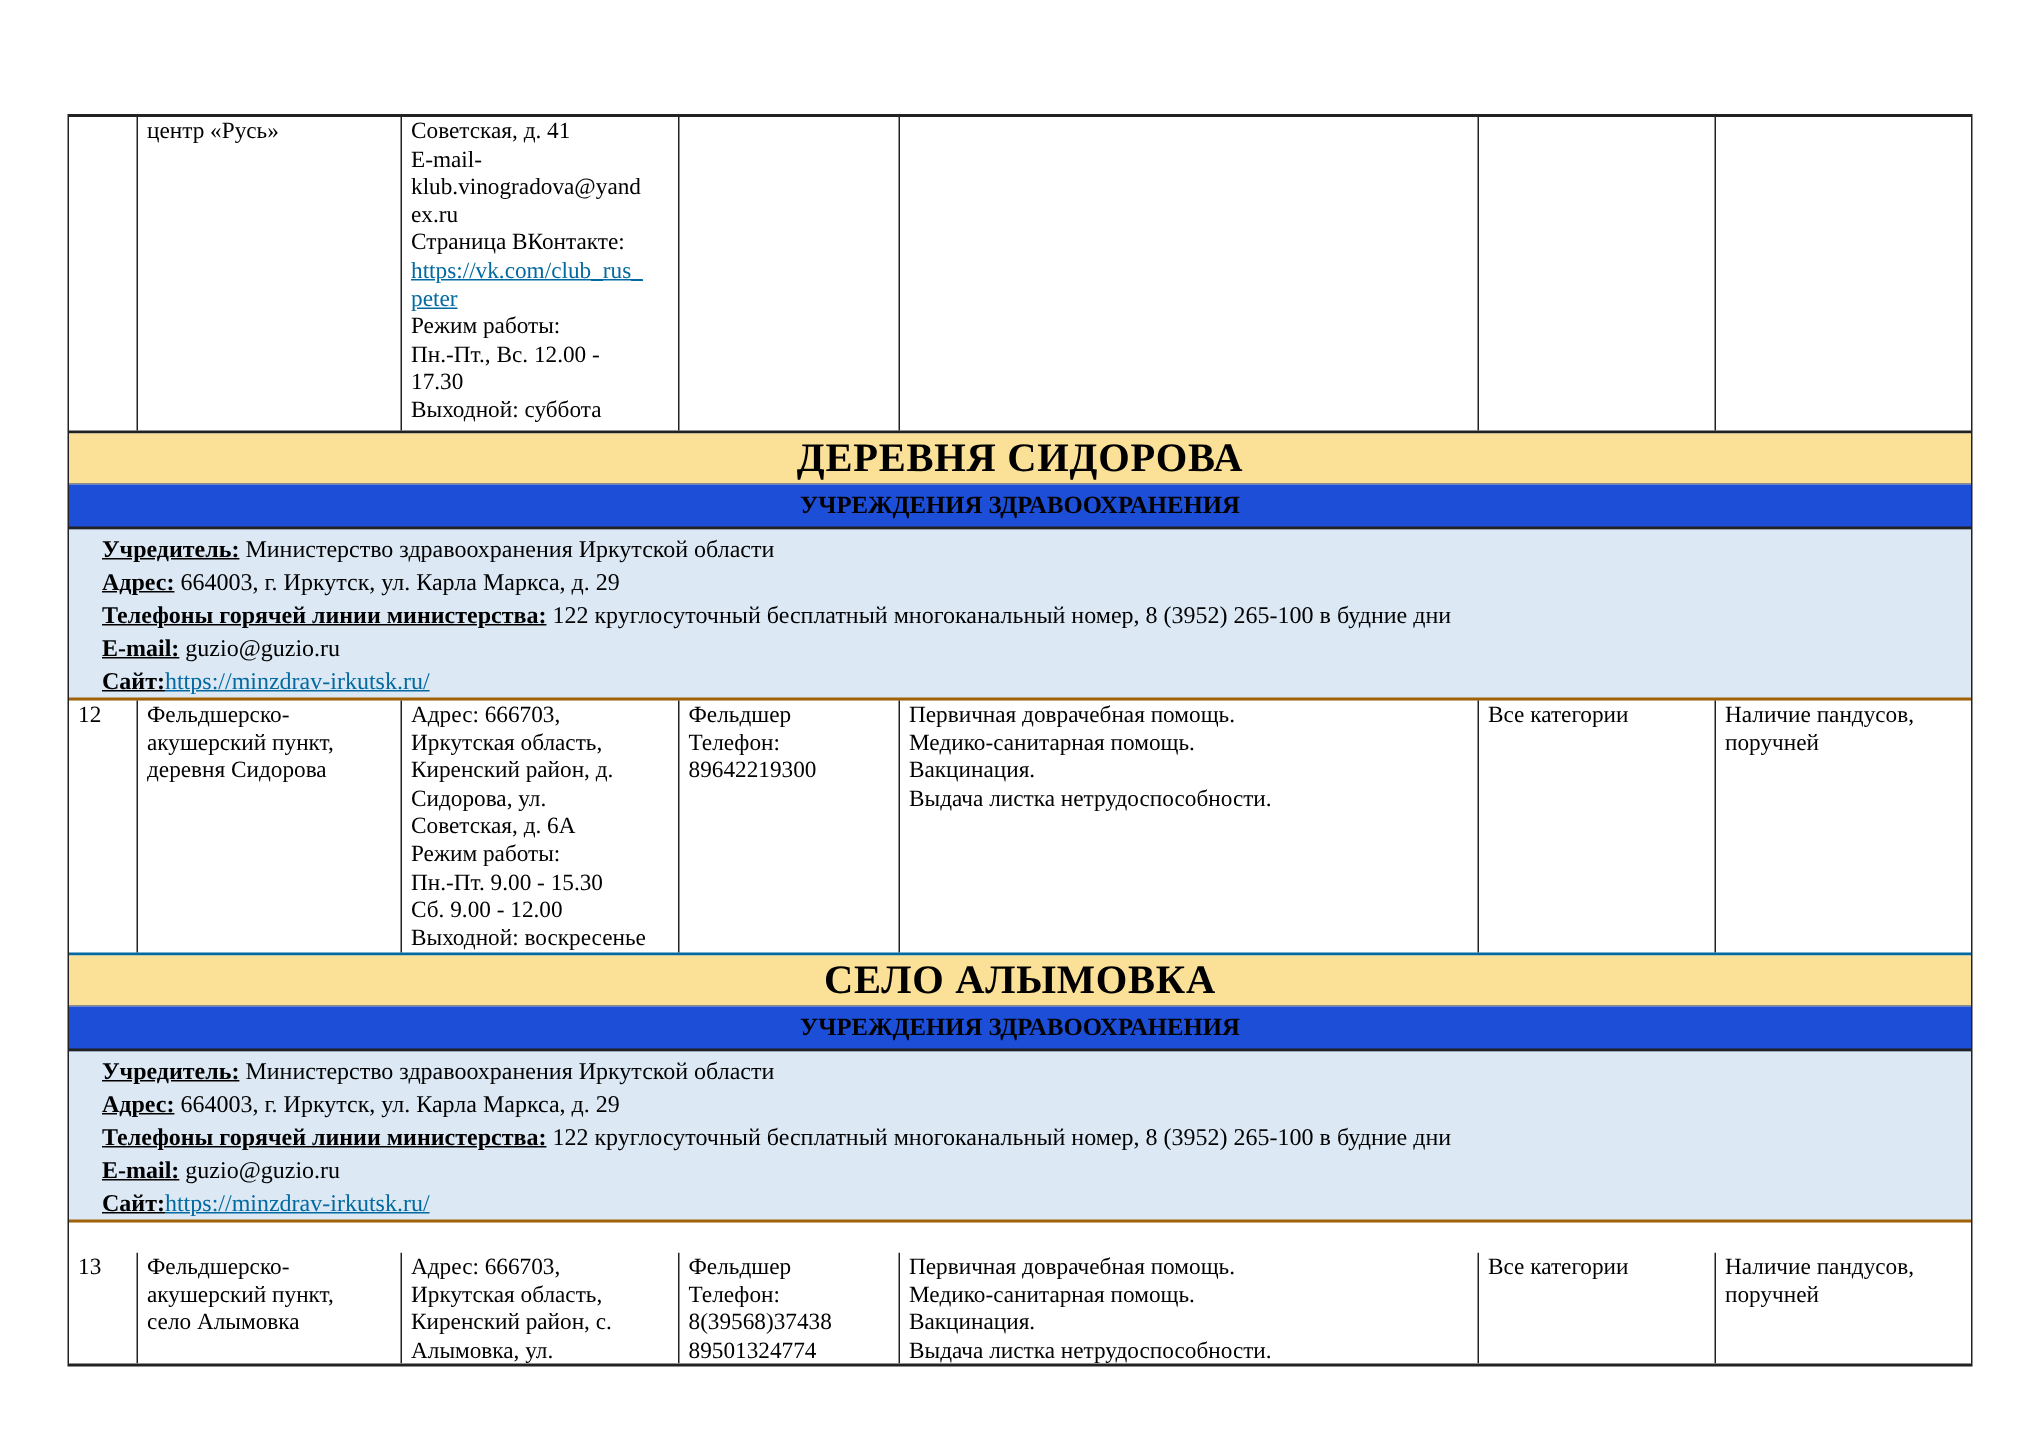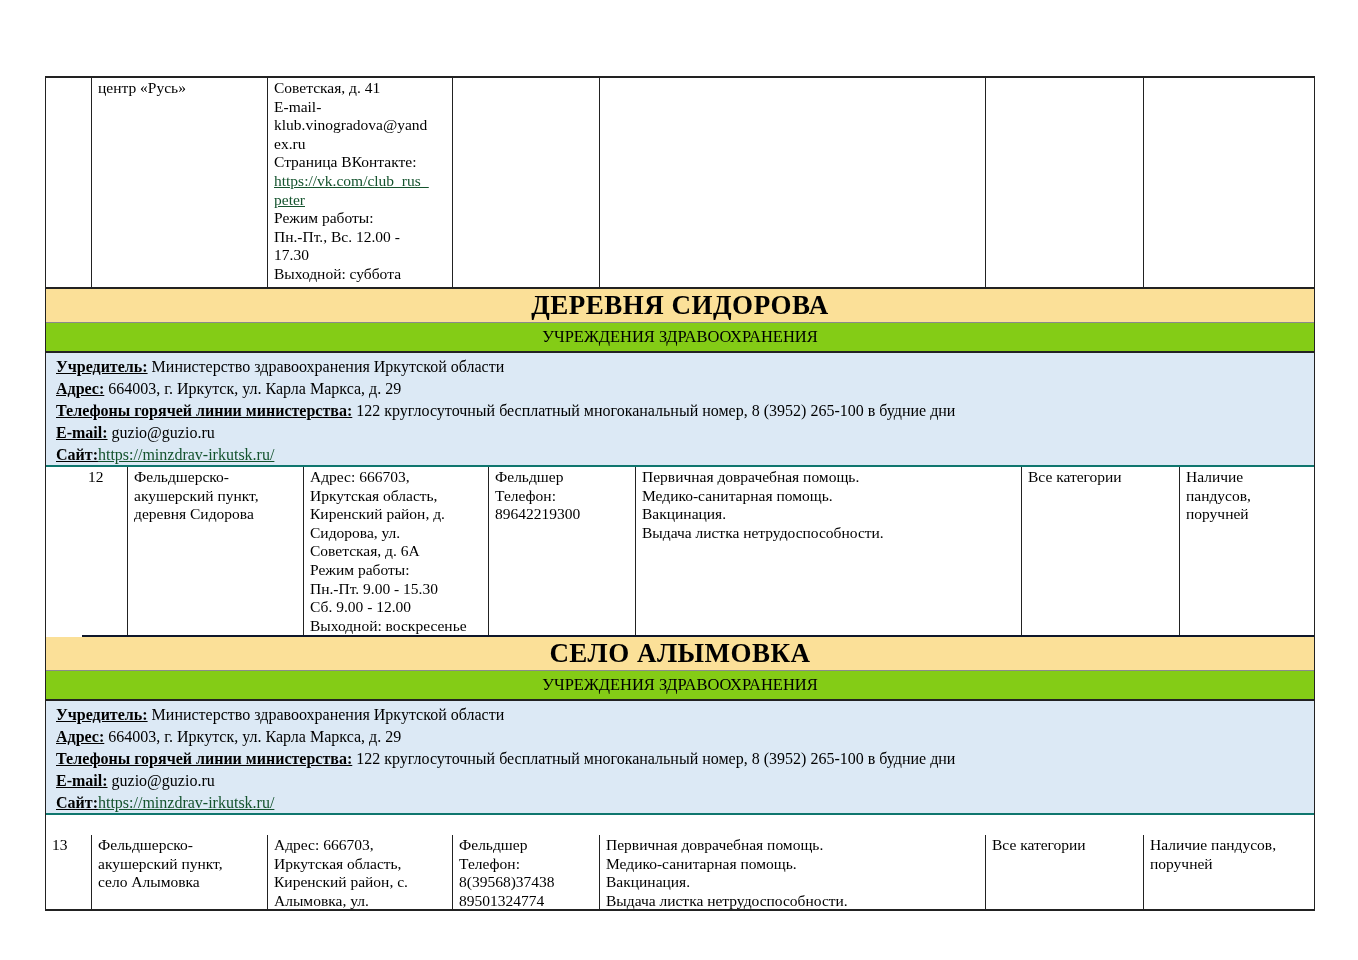--- a/index.html
+++ b/index.html
@@ -18,42 +18,42 @@
 
   .grid { display:grid; grid-template-columns:46px 176px 185px 147px 386px 158px 1fr; }
   .cell {
     border-right:1px solid #222; box-sizing:border-box;
     padding:1px 6px 0 6px; font-size:15.5px; line-height:18.6px;
     white-space:pre-line; overflow:hidden;
   }
   .cell:last-child { border-right:none; }
 
   .partial-row { height:209px; border-bottom:2px solid #222; }
-  .data-row    { height:168px; border-bottom:2px solid #0f172a;margin-left:36px; }
+  .data-row    { height:168px; border-bottom:2px solid #0369a1; }
   .data-row-cut{ height:74px; overflow:hidden;margin-top:20px; }
 
   .banner {
     height:33px; background:#FBE098; border-bottom:1px solid #8a8a8a;
     display:flex; align-items:center; justify-content:center;
     font-weight:bold; font-size:27px; letter-spacing:0.5px;
   }
   .subheader {
-    height:28px; background:#84cc16; border-bottom:2px solid #222;
+    height:28px; background:#1d4ed8; border-bottom:2px solid #222;
     display:flex; align-items:center; justify-content:center;
-    font-weight:normal; font-size:16.5px;
+    font-weight:bold; font-size:16.5px;
   }
   .infoblock {
-    height:114px; background:#DCE9F5; border-bottom:2px solid #0f766e;
-    padding:3px 0 0 10px; box-sizing:border-box;
+    height:114px; background:#DCE9F5; border-bottom:2px solid #a16207;
+    padding:3px 0 0 22px; box-sizing:border-box;
     font-size:16px; line-height:22px;
   }
   .info-line { white-space:nowrap; }
   .lbl { font-weight:bold; text-decoration:underline; }
 
-  a.link, .link { color:#14532d; text-decoration:underline; cursor:pointer; white-space:pre-line; }
+  a.link, .link { color:#0369a1; text-decoration:underline; cursor:pointer; white-space:pre-line; }
 </style>
 </head>
 <body>
 
 <div class="page">
   <div class="table">
 
     <div class="grid partial-row">
       <div class="cell"></div>
       <div class="cell">центр «Русь»</div>

